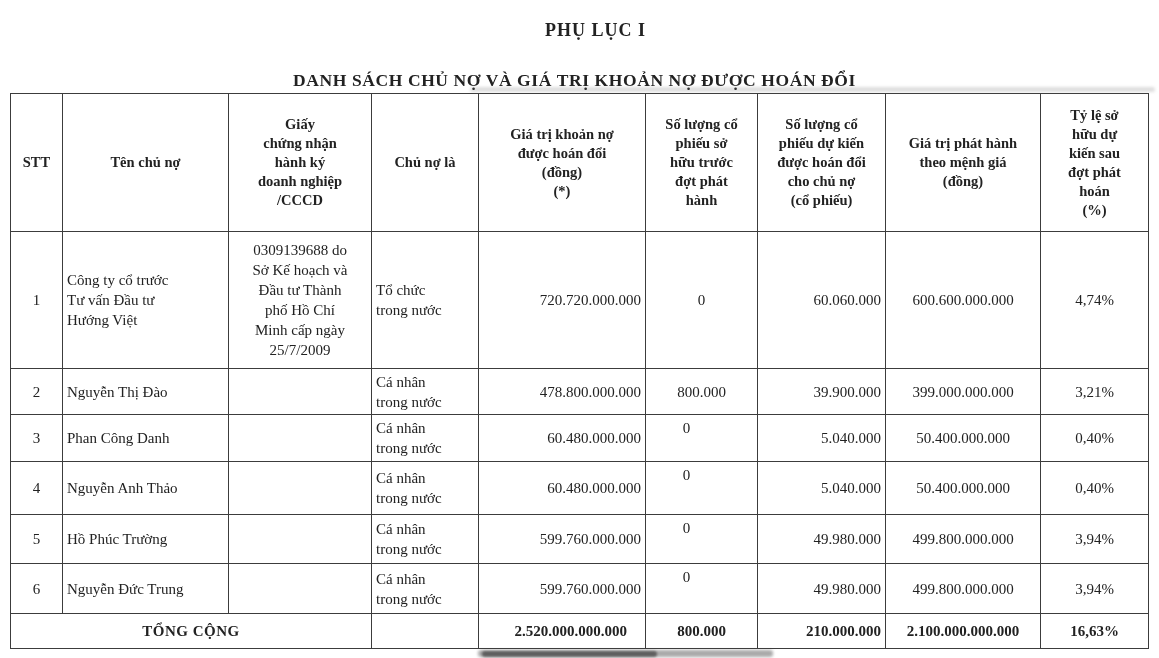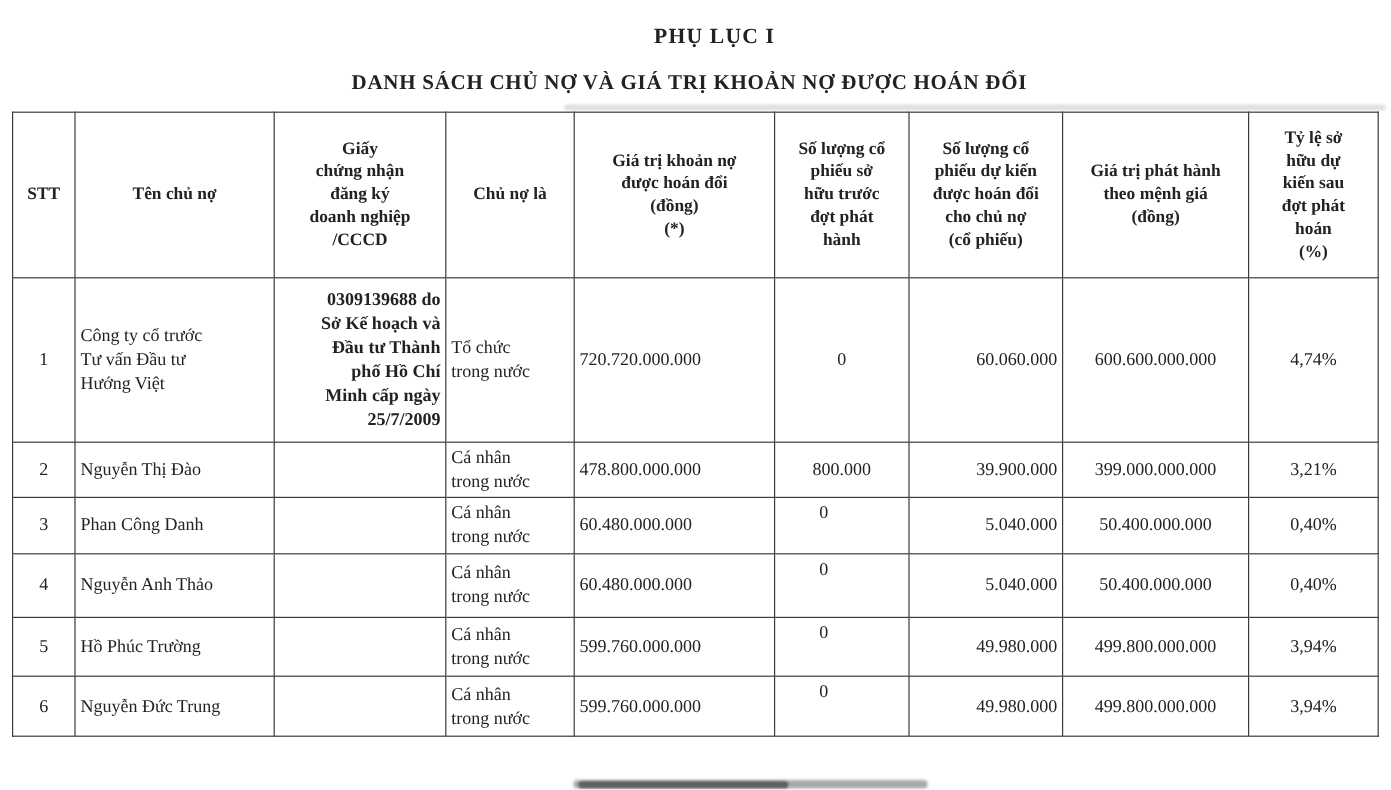--- a/index.html
+++ b/index.html
@@ -8,21 +8,21 @@
     background:#ffffff;
     font-family:"Liberation Serif","DejaVu Serif",serif;
     color:#1e1e1e;
   }
   .doc-title{
     position:absolute;top:20px;left:16px;width:1159px;
     text-align:center;font-size:18px;font-weight:bold;letter-spacing:1px;
     color:#222;
   }
   .doc-subtitle{
-    position:absolute;top:58px;left:0;width:1149px;
+    position:absolute;top:70px;left:0;width:1149px;
     text-align:center;font-size:17.5px;font-weight:bold;letter-spacing:0.6px;
     color:#222;
   }
   table.creditors{
     position:absolute;left:10px;top:93px;width:1138px;
     border-collapse:collapse;table-layout:fixed;
     font-size:15px;line-height:20px;color:#222;
   }
   table.creditors th,table.creditors td{
     border:1.6px solid #3c3c3c;
@@ -37,23 +37,23 @@
   thead tr{height:138px;}
   tr.r0{height:137px;}
   tr.r1{height:46px;}
   tr.r2{height:47px;}
   tr.r3{height:53px;}
   tr.r4{height:49px;}
   tr.r5{height:50px;}
   tr.total-row{height:35px;font-weight:bold;}
   td.c0{text-align:center;}
   td.c1{text-align:left;padding-left:9px;white-space:pre-line;}
-  td.c2{text-align:right;padding-left:11px;white-space:pre-line;font-weight:bold;}
+  td.c2{text-align:center;padding-left:11px;white-space:pre-line;}
   td.c3{text-align:left;padding-left:8px;white-space:pre-line;}
-  td.c4{text-align:left;padding-right:24px;}
+  td.c4{text-align:right;padding-right:24px;}
   td.c5{text-align:center;}
   td.c6{text-align:right;padding-right:12px;}
   td.c7{text-align:center;padding-right:18px;}
   td.c8{text-align:center;margin-left:40px;}
   tr.r2 td.c5,tr.r3 td.c5,tr.r4 td.c5,tr.r5 td.c5{
     vertical-align:top;padding-top:3px;padding-right:34px;
   }
   tr.total-row td.total-label{text-align:center;letter-spacing:0.5px;}
   tr.total-row td.c4{padding-right:18px;}
   
@@ -87,21 +87,21 @@
     <col style="width:128px">
       <col style="width:155px">
       <col style="width:108px">
   </colgroup>
   <thead>
     <tr>
         <th class="c0">STT</th>
         <th class="c1">Tên chủ nợ</th>
         <th class="c2">Giấy
 chứng nhận
-đăng ký
+hành ký
 doanh nghiệp
 /CCCD</th>
         <th class="c3">Chủ nợ là</th>
         <th class="c4">Giá trị khoản nợ
 được hoán đổi
 (đồng)
 (*)</th>
         <th class="c5">Số lượng cổ
 phiếu sở
 hữu trước
@@ -196,18 +196,27 @@
         <td class="c1">Nguyễn Đức Trung</td>
         <td class="c2"></td>
         <td class="c3">Cá nhân
 trong nước</td>
         <td class="c4">599.760.000.000</td>
         <td class="c5">0</td>
         <td class="c6">49.980.000</td>
         <td class="c7">499.800.000.000</td>
         <td class="c8">3,94%</td>
       </tr>
+      <tr class="total-row">
+        <td colspan="3" class="total-label">TỔNG CỘNG</td>
+        <td class="c3"></td>
+        <td class="c4">2.520.000.000.000</td>
+        <td class="c5">800.000</td>
+        <td class="c6">210.000.000</td>
+        <td class="c7">2.100.000.000.000</td>
+        <td class="c8">16,63%</td>
+      </tr>
     </tbody>
 </table>
 
 <div class="scan-smudge-top"></div>
 <div class="scan-smudge-bottom"></div>
 <div class="scan-smudge-bottom-dark"></div>
 
 </body></html>

